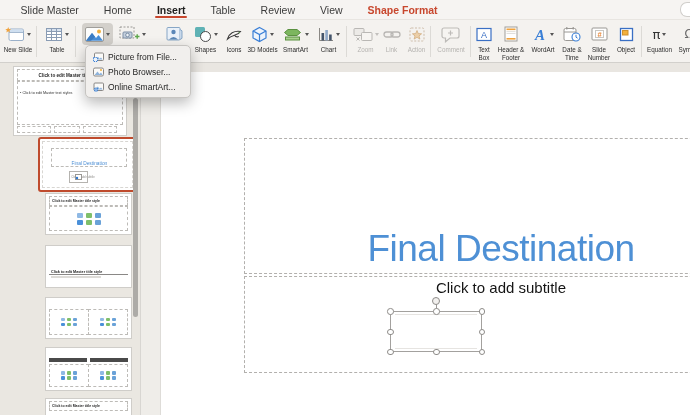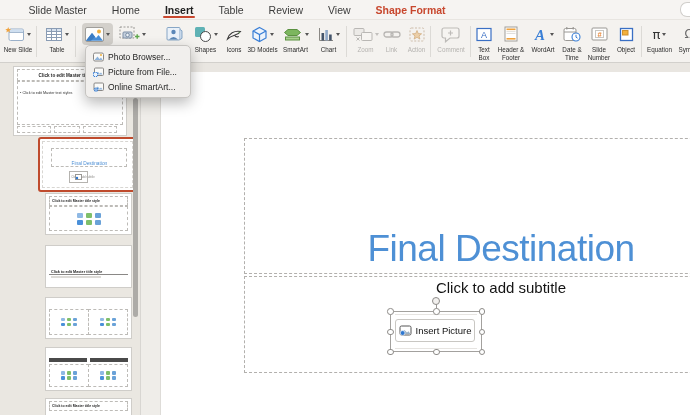--- a/index.html
+++ b/index.html
@@ -3,21 +3,21 @@
 <meta charset="utf-8">
 <style>
   html,body{margin:0;padding:0;}
   body{
     width:690px;height:415px;overflow:hidden;position:relative;
     font-family:"Liberation Sans",sans-serif;background:#e9e6e1;
     -webkit-font-smoothing:antialiased;
   }
   
   .menubar{position:absolute;top:0;left:0;right:0;height:19px;background:#f6f4f2;
-    border-bottom:1px solid #e8e5e1;display:flex;align-items:flex-start;padding-left:16px;z-index:6;}
+    border-bottom:1px solid #e8e5e1;display:flex;align-items:flex-start;padding-left:8px;z-index:6;}
   .menutab{font-size:10.5px;color:#3c3c3c;padding:0 12.5px;height:100%;display:flex;
     align-items:center;position:relative;white-space:nowrap;}
   .menutab.active{font-weight:700;color:#1e1e1e;}
   .menutab.active::after{content:"";position:absolute;left:11px;right:11px;bottom:1px;height:2px;
     background:#c8472e;border-radius:1px;}
   .menutab.accent{color:#c8472e;font-weight:600;}
   
   .ribbon{position:absolute;top:20px;left:0;right:0;height:42px;background:#f4f2ef;
     border-bottom:1px solid #d2d0cc;z-index:4;}
   .rgroup{position:absolute;top:3px;display:flex;align-items:flex-start;}
@@ -382,36 +382,36 @@
         </span>
       <span class="rlabel">Symbol</span>
     </div>
   </div>
 </div>
 
 <div class="dropdown">
   <div class="ditem">
     <span>
       <svg width="11" height="10">
+          <rect x="1.5" y="1" width="9" height="7.5" rx="1" fill="#fbfaf8" stroke="#8a8886"></rect>
+          <path d="M2.5 7.5 L5 4.8 L6.6 6.8 L8 5.5 L9.6 7.5 Z" fill="#8fb4dc"></path>
+          <rect x="0.5" y="5.5" width="4" height="4" fill="#eaf2fb" stroke="#3a7fd6" stroke-dasharray="1.2 0.9"></rect>
+        </svg>
+    </span>
+    <span>Picture from File...</span>
+  </div>
+  <div class="ditem">
+    <span>
+      <svg width="11" height="10">
           <rect x="0.5" y="1" width="10" height="8" rx="1.5" fill="#fbfaf8" stroke="#8a8886"></rect>
           <path d="M1.5 8 L4.5 4.5 L6.5 7 L8 5.5 L9.7 8 Z" fill="#8fb4dc"></path>
           <circle cx="8" cy="3" r="1" fill="#f0b03c"></circle>
         </svg>
     </span>
     <span>Photo Browser...</span>
-  </div>
-  <div class="ditem">
-    <span>
-      <svg width="11" height="10">
-          <rect x="1.5" y="1" width="9" height="7.5" rx="1" fill="#fbfaf8" stroke="#8a8886"></rect>
-          <path d="M2.5 7.5 L5 4.8 L6.6 6.8 L8 5.5 L9.6 7.5 Z" fill="#8fb4dc"></path>
-          <rect x="0.5" y="5.5" width="4" height="4" fill="#eaf2fb" stroke="#3a7fd6" stroke-dasharray="1.2 0.9"></rect>
-        </svg>
-    </span>
-    <span>Picture from File...</span>
   </div>
   <div class="ditem">
     <span>
       <svg width="11" height="10">
           <rect x="1" y="1" width="9.5" height="7.5" rx="1" fill="#fbfaf8" stroke="#8a8886"></rect>
           <path d="M2 7.5 L4.8 4.5 L6.6 6.8 L8 5.5 L9.7 7.5 Z" fill="#8fb4dc"></path>
           <circle cx="3" cy="7.7" r="2.1" fill="#2e77d0"></circle>
           <path d="M1 7.7 h4.2 M3 5.7 a3 3 0 0 1 0 4 M3 5.7 a3 3 0 0 0 0 4" stroke="#fff" stroke-width="0.4" fill="none"></path>
         </svg>
     </span>
@@ -547,30 +547,20 @@
 
   <div class="ph" style="left:83px;top:204px;width:512px;height:95px;">
     <div class="slide-subtitle">Click to add subtitle</div>
   </div>
 
   <div class="pic-frame">
     <div class="rot-stem"></div>
     <div class="rot-handle"></div>
     <div style="position:absolute;left:4px;right:4px;top:2px;height:1px;background:#e6e4e1;"></div>
     <div style="position:absolute;left:4px;right:4px;bottom:2px;height:1px;background:#e6e4e1;"></div>
-    <div class="pic-btn">
-      <span>
-        <svg width="13" height="11">
-            <rect x="1" y="1" width="11" height="9" rx="1.5" fill="#fff" stroke="#555"></rect>
-            <path d="M2 9 L5.5 5 L8 7.6 L9.5 6.2 L11.5 9 Z" fill="#9ab0c4"></path>
-            <circle cx="3.6" cy="8" r="2.4" fill="#2e77d0" stroke="#fff" stroke-width="0.6"></circle>
-          </svg>
-      </span>
-      <span>Insert Picture</span>
-    </div>
     <div class="handle" style="left:-4px;top:-4px;"></div>
     <div class="handle" style="left:50%;top:-4px;margin-left:-3px;"></div>
     <div class="handle" style="right:-4px;top:-4px;"></div>
     <div class="handle" style="left:-4px;top:50%;margin-top:-3px;"></div>
     <div class="handle" style="right:-4px;top:50%;margin-top:-3px;"></div>
     <div class="handle" style="left:-4px;bottom:-4px;"></div>
     <div class="handle" style="left:50%;bottom:-4px;margin-left:-3px;"></div>
     <div class="handle" style="right:-4px;bottom:-4px;"></div>
   </div>
 </div>

